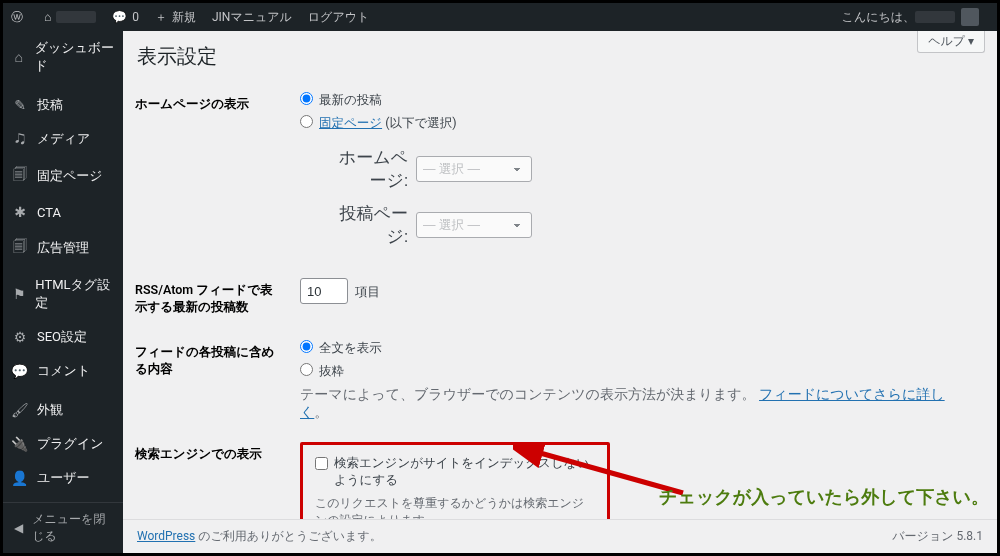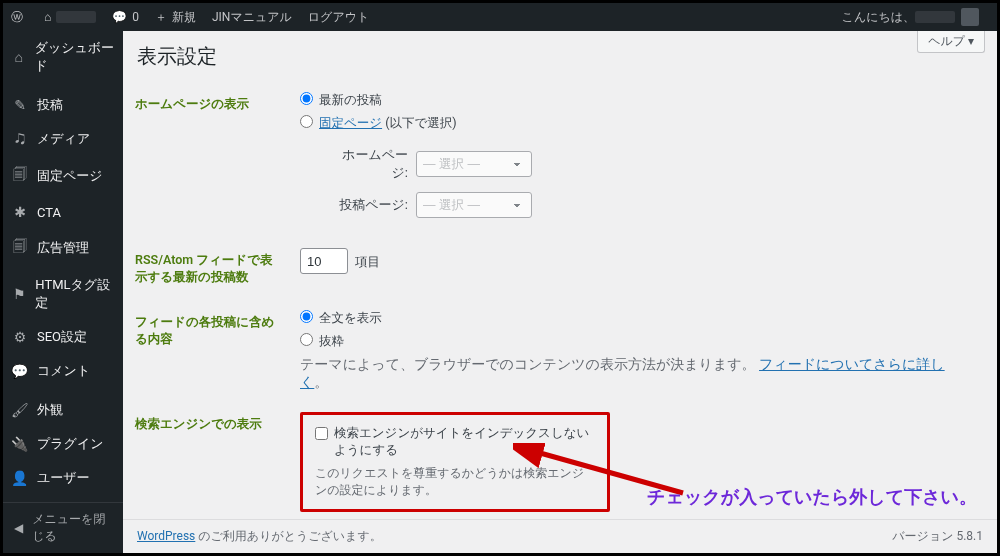--- a/index.html
+++ b/index.html
@@ -80,29 +80,29 @@
     font-size:12px;
     border-radius:0 0 3px 3px;
     color:#50575e;
     cursor:pointer;
   }
   h1.page-title { font-size:20px; font-weight:400; color:#1d2327; padding:4px 0 12px 2px;}
   table.form-table { width:100%; border-collapse:collapse; }
   table.form-table th {
     text-align:left; vertical-align:top;
     width:155px; padding:14px 10px 14px 0;
-    font-weight:600; font-size:12.5px; color:#4d7c0f;
+    font-weight:600; font-size:12.5px; color:#000000;
   }
   table.form-table td { padding:10px 10px; vertical-align:top; font-size:12.5px; }
   label { cursor:pointer; }
   .radio-row { display:flex; align-items:flex-start; margin-bottom:6px; }
   .radio-row input[type=radio]{ margin-right:6px; }
   a.link { color:#2271b1; text-decoration:underline; }
   .sel-row { display:flex; align-items:center; margin-bottom:10px; }
-  .sel-label { width:80px; text-align:right; margin-right:8px; font-size:13px;}
+  .sel-label { width:80px; text-align:right; margin-right:8px; font-size:17px;}
   select.wp-select {
     width:116px; height:26px; border:1px solid #8c8f94; border-radius:3px;
     background:#fff; color:#a7aaad; padding:0 6px; font-size:12.5px;
     appearance:none;
     background-image: linear-gradient(45deg,transparent 50%,#50575e 50%),linear-gradient(135deg,#50575e 50%,transparent 50%);
     background-position: calc(100% - 14px) 11px, calc(100% - 10px) 11px;
     background-size:4px 4px,4px 4px;
     background-repeat:no-repeat;
   }
   input.small-text {
@@ -126,22 +126,22 @@
     border-top:1px solid #dcdcde;
     padding:8px 14px;
     display:flex; 
     font-size:12px; color:#646970;
     background:#f0f0f1;
   }
   .footer .ver { margin-left:auto; }
   
   .anno-text {
     position:absolute;
-    right:20px; bottom:44px;
-    font-size:18px; font-weight:800; color:#6d28d9;
+    right:8px; bottom:44px;
+    font-size:18px; font-weight:800; color:#4d7c0f;
   }
   .arrow-svg {
     position:absolute;
     left:390px; bottom:50px;
     pointer-events:none;
   }
 </style>
 </head>
 <body>
 

